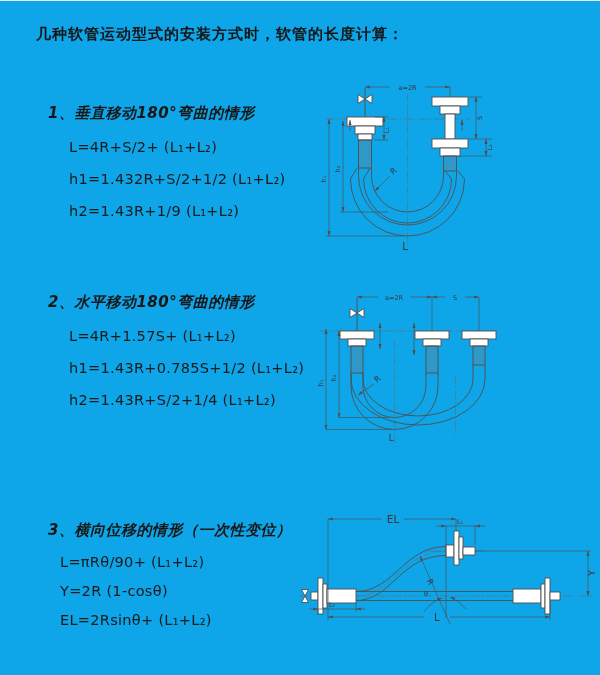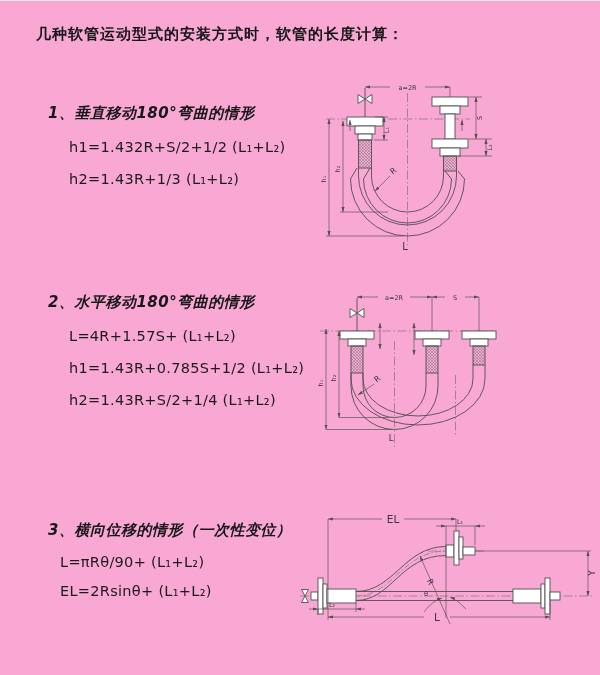--- a/index.html
+++ b/index.html
@@ -1,17 +1,17 @@
 <!DOCTYPE html>
 <html><head>
 <meta charset="utf-8">
 <style>
   html,body{margin:0;padding:0;background:#ffffff;}
   .page{
-    position:relative;width:600px;height:675px;background:#f9a8d4;
+    position:relative;width:600px;height:675px;background:#0ea5e9;
     font-family:"DejaVu Sans","Liberation Sans",sans-serif;color:#1b1b1b;
     overflow:hidden;border-top:1px solid #e9e9e7;
   }
   .title{
     position:absolute;left:36px;top:24px;font-size:15px;font-weight:bold;
     letter-spacing:1px;color:#161616;
   }
   .sec{position:absolute;left:48px;}
   .sec-heading{font-size:15px;font-weight:bold;letter-spacing:0.5px;color:#181818;margin-bottom:8px;font-style:italic;}
   .formula{
@@ -30,34 +30,36 @@
 </style>
 </head>
 <body>
 
 <div class="page">
 
   <div class="title">几种软管运动型式的安装方式时，软管的长度计算：</div>
 
   <section class="sec" style="top:103px">
     <div class="sec-heading">1、垂直移动180°弯曲的情形</div>
+    <div class="formula">L=4R+S/2+ (L₁+L₂)</div>
     <div class="formula">h1=1.432R+S/2+1/2 (L₁+L₂)</div>
-    <div class="formula">h2=1.43R+1/3 (L₁+L₂)</div>
+    <div class="formula">h2=1.43R+1/9 (L₁+L₂)</div>
   </section>
 
   <section class="sec" style="top:292px">
     <div class="sec-heading">2、水平移动180°弯曲的情形</div>
     <div class="formula">L=4R+1.57S+ (L₁+L₂)</div>
     <div class="formula">h1=1.43R+0.785S+1/2 (L₁+L₂)</div>
     <div class="formula">h2=1.43R+S/2+1/4 (L₁+L₂)</div>
   </section>
 
   <section class="sec tight" style="top:520px">
     <div class="sec-heading">3、横向位移的情形（一次性变位）</div>
     <div class="formula">L=πRθ/90+ (L₁+L₂)</div>
+    <div class="formula">Y=2R (1-cosθ)</div>
     <div class="formula">EL=2Rsinθ+ (L₁+L₂)</div>
   </section>
 
   <svg class="diag" style="left:312px;top:72px;width:285px;height:185px" viewBox="0 0 285 185">
     <defs>
       <marker id="ar1" viewBox="0 0 10 6" refX="9.5" refY="3" markerWidth="8" markerHeight="4.8" orient="auto-start-reverse">
         <path d="M0,0 L10,3 L0,6 Z" fill="#4f4f4f"></path>
       </marker>
       <pattern id="hx1" width="3" height="3" patternUnits="userSpaceOnUse">
         <path d="M0,3 L3,0 M0,0 L3,3" stroke="#7a7a7a" stroke-width="0.5"></path>

